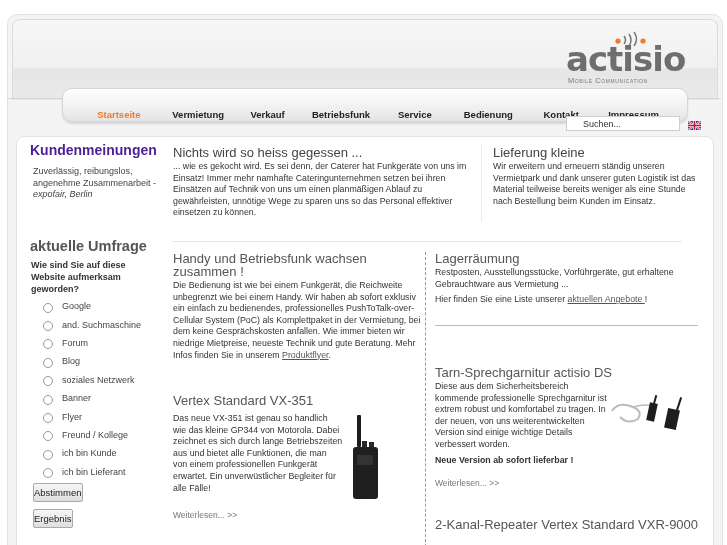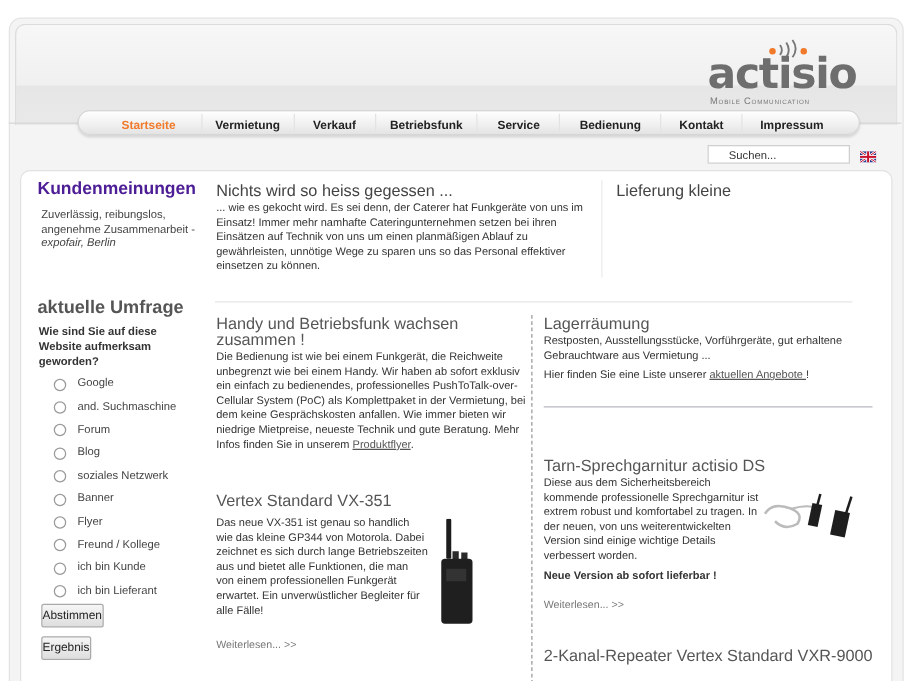--- a/index.html
+++ b/index.html
@@ -6,21 +6,21 @@
   body { width:727px; height:545px; overflow:hidden; background:#ffffff; font-family:"Liberation Sans", sans-serif; color:#333; position:relative; }
   .frame { position:absolute; left:7px; top:14px; width:714px; height:560px; border:1px solid #e3e3e3; border-radius:10px; background:#f4f4f4; }
   .header { position:absolute; left:12px; top:19px; width:704px; height:80px; border:1px solid #dcdcdc; border-bottom:none; border-radius:8px 8px 0 0;
     background:linear-gradient(#f7f7f7 0%, #f0f0f0 60%, #e6e6e6 61%, #e9e9e9 100%); }
   .header-line { position:absolute; left:7px; top:98px; width:714px; height:1px; background:#d5d5d5; }
   .logo { position:absolute; left:560px; top:28px; width:130px; height:60px; }
   .logo-word { position:absolute; left:6px; top:14px; font-family:"DejaVu Sans", sans-serif; font-size:34px; font-weight:bold; color:#6e6e6e; letter-spacing:-1px; line-height:34px; }
   .logo-sub { position:absolute; left:8px; top:48px; font-size:7.5px; color:#777; letter-spacing:0.6px; white-space:nowrap; font-variant:small-caps; }
   .logo-waves { position:absolute; left:52px; top:2px; width:60px; height:16px; }
   .nav { position:absolute; left:62px; top:88px; width:626px; height:20px; border:1px solid #d6d6d6; border-radius:10px;
-    background:linear-gradient(#ffffff, #f1f1f1 55%, #e4e4e4); box-shadow:0 2px 2px rgba(0,0,0,0.12); display:flex; padding:2px 14px; box-sizing:border-box; }
+    background:linear-gradient(#ffffff, #f1f1f1 55%, #e4e4e4); box-shadow:0 2px 2px rgba(0,0,0,0.12); display:flex; padding:16px 14px; box-sizing:border-box; }
   .nav-item { font-size:9.5px; font-weight:bold; color:#222; line-height:20px; text-align:center; border-right:1px solid #e3e3e3; cursor:pointer; }
   .nav-item.active { color:#f07a2a; }
   .nav-item:last-child { border-right:none; }
   .search { position:absolute; left:566px; top:116px; width:114px; height:15px; border:1px solid #cfcfcf; background:#fff; font-size:9px; padding:0 16px; box-sizing:border-box; color:#333; font-family:"Liberation Sans", sans-serif; }
   .flag { position:absolute; left:688px; top:121px; width:13px; height:9px; }
   .content { position:absolute; left:16px; top:136px; width:696px; height:420px; border:1px solid #e2e2e2; border-radius:8px; background:#ffffff; }
   .lcol { position:absolute; left:30px; top:142px; width:130px; }
   .lh { font-size:14px; font-weight:bold; color:#4c1d95; margin:0; line-height:16px; }
   .quote { font-size:9px; color:#444; margin:8px 0 0 3px; line-height:11.5px; }
   .quote i { font-style:italic; }
@@ -137,20 +137,21 @@
 <button class="btn" style="top:483px">Abstimmen</button>
 <button class="btn" style="top:509px">Ergebnis</button>
 
 <div class="blk" style="left:173px; top:146px; width:300px;">
   <h2 class="h2" style="color:#444">Nichts wird so heiss gegessen ...</h2>
   <p class="p">... wie es gekocht wird. Es sei denn, der Caterer hat Funkgeräte von uns im Einsatz! Immer mehr namhafte Cateringunternehmen setzen bei ihren Einsätzen auf Technik von uns um einen planmäßigen Ablauf zu gewährleisten, unnötige Wege zu sparen uns so das Personal effektiver einsetzen zu können.</p>
 </div>
 <div class="vline"></div>
 <div class="blk" style="left:493px; top:146px; width:205px;">
   <h2 class="h2" style="color:#444">Lieferung kleine</h2>
+  <p class="p">Wir erweitern und erneuern ständig unseren Vermietpark und dank unserer guten Logistik ist das Material teilweise bereits weniger als eine Stunde nach Bestellung beim Kunden im Einsatz.</p>
 </div>
 <div class="hline"></div>
 
 <div class="blk" style="left:173px; top:252px; width:248px;">
   <h2 class="h2">Handy und Betriebsfunk wachsen zusammen !</h2>
   <p class="p"><span>Die Bedienung ist wie bei einem Funkgerät, die Reichweite unbegrenzt wie bei einem Handy. Wir haben ab sofort exklusiv ein einfach zu bedienendes, professionelles PushToTalk-over-Cellular System (PoC) als Komplettpaket in der Vermietung, bei dem keine Gesprächskosten anfallen. Wie immer bieten wir niedrige Mietpreise, neueste Technik und gute Beratung. Mehr Infos finden Sie in unserem </span><a class="lnk">Produktflyer</a><span>.</span></p>
 </div>
 
 <div class="blk" style="left:173px; top:394px; width:170px;">
   <h2 class="h2" style="white-space:nowrap">Vertex Standard VX-351</h2>

